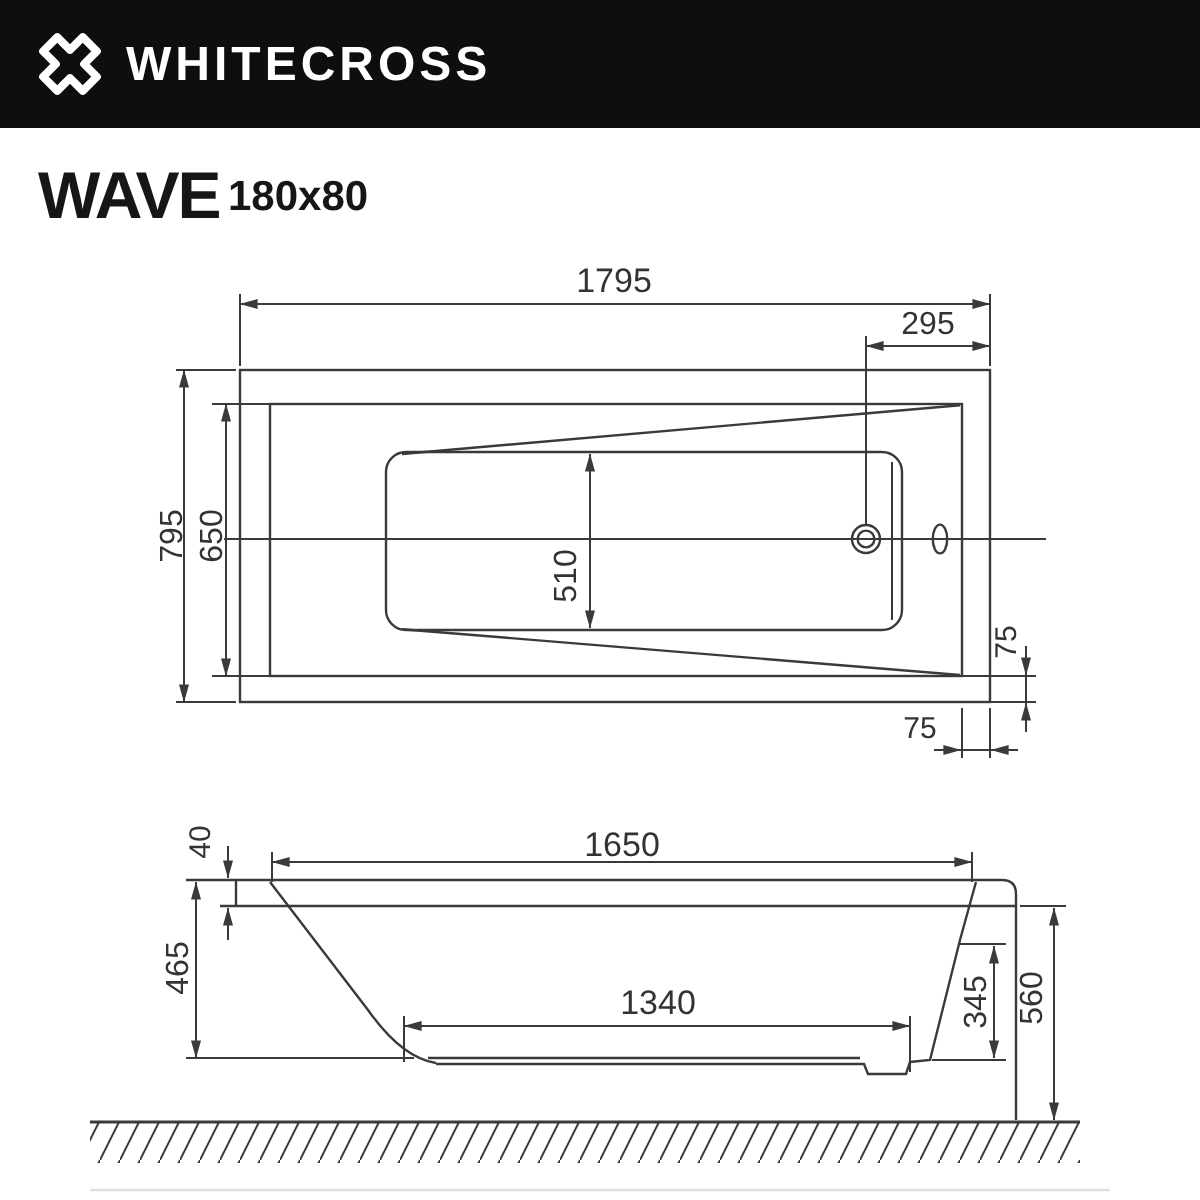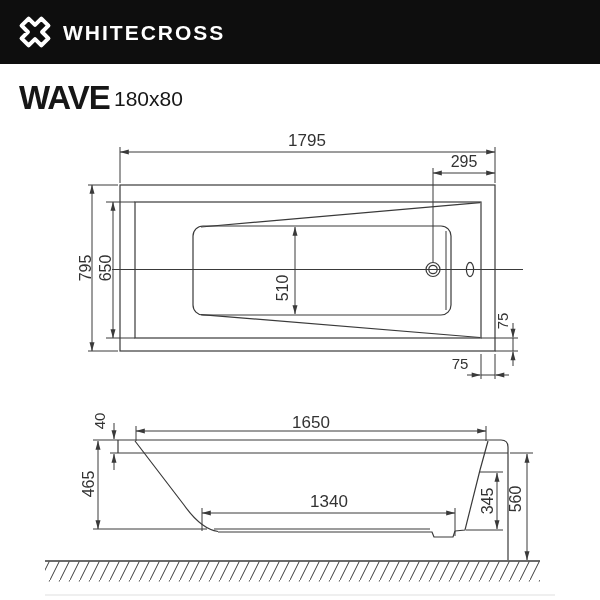--- a/index.html
+++ b/index.html
@@ -2,25 +2,25 @@
 <html><head>
 <meta charset="utf-8">
 <style>
   html,body{margin:0;padding:0;background:#ffffff;}
   #stage{position:relative;width:600px;height:600px;background:#ffffff;overflow:hidden;
          font-family:"Liberation Sans",sans-serif;}
   #drawing{position:absolute;left:0;top:0;z-index:0;}
   .header{position:absolute;left:0;top:0;width:600px;height:64px;background:#0e0e0e;z-index:2;
           display:flex;align-items:center;}
   .logo-wrap{margin-left:16px;width:38px;height:38px;display:flex;align-items:center;justify-content:center;}
-  .brand{color:#ffffff;font-size:21px;font-weight:700;letter-spacing:2px;margin-left:9px;margin-top:1px;}
+  .brand{color:#ffffff;font-size:24px;font-weight:700;letter-spacing:2px;margin-left:9px;margin-top:1px;}
   .titlerow{position:absolute;left:0;top:64px;width:600px;height:52px;z-index:2;padding-left:46px;}
   .model{position:absolute;left:19px;top:17px;font-size:33px;font-weight:700;color:#161616;
          letter-spacing:-1px;line-height:1;}
-  .size{position:absolute;left:114px;top:24px;font-size:21px;font-weight:400;color:#161616;line-height:1;}
+  .size{position:absolute;left:114px;top:24px;font-size:21px;font-weight:700;color:#161616;line-height:1;}
   .code{position:absolute;right:29px;top:22px;font-size:22px;font-weight:700;color:#161616;
         letter-spacing:-0.5px;line-height:1;}
   text{font-family:"Liberation Sans",sans-serif;fill:#333333;}
   .dim{font-size:16px;}
   .dimbig{font-size:17px;}
   .dimsm{font-size:15px;}
 </style>
 </head>
 <body>
 

